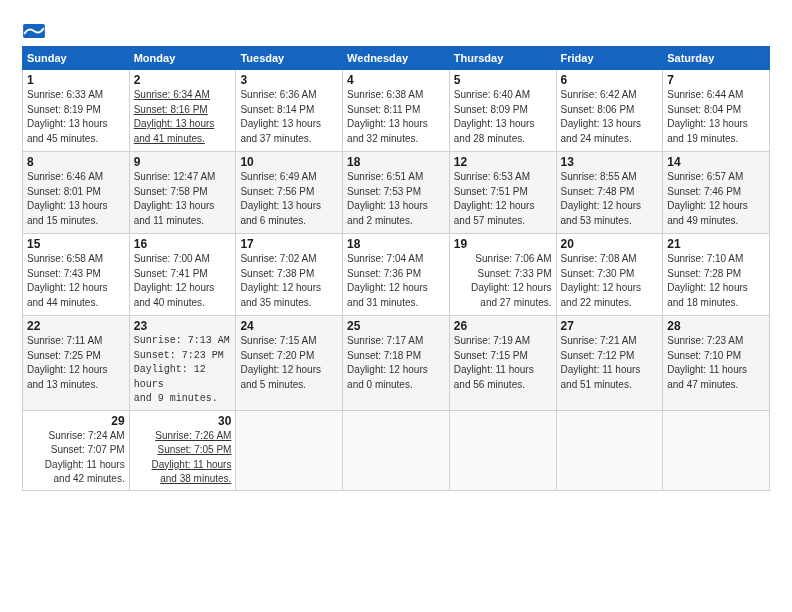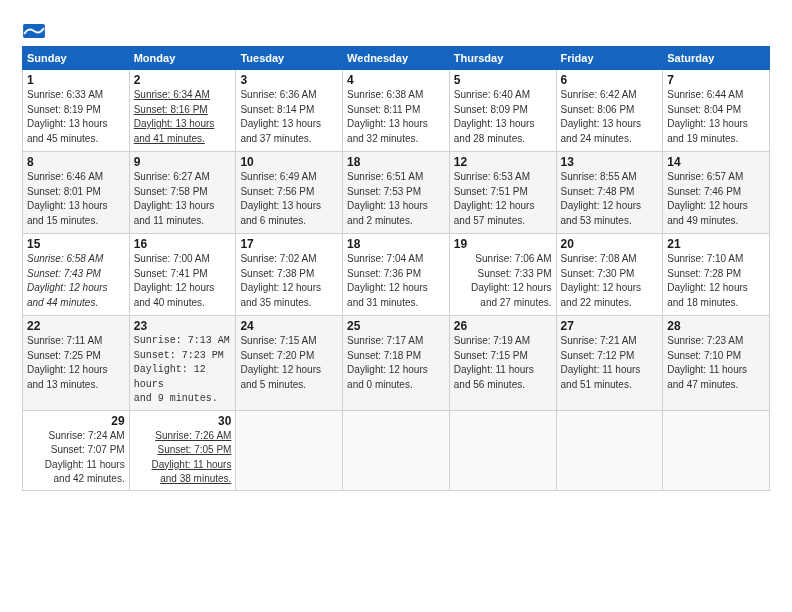--- a/index.html
+++ b/index.html
@@ -186,21 +186,21 @@
         <tr>
           <td>
             <span class="day-num">8</span>
             <div class="day-info" style="white-space: pre-line;">Sunrise: 6:46 AM
 Sunset: 8:01 PM
 Daylight: 13 hours
 and 15 minutes.</div>
           </td>
           <td>
             <span class="day-num">9</span>
-            <div class="day-info" style="white-space: pre-line;">Sunrise: 6:27 AM
+            <div class="day-info" style="white-space: pre-line;">Sunrise: 12:47 AM
 Sunset: 7:58 PM
 Daylight: 13 hours
 and 11 minutes.</div>
           </td>
           <td>
             <span class="day-num">10</span>
             <div class="day-info" style="white-space: pre-line;">Sunrise: 6:49 AM
 Sunset: 7:56 PM
 Daylight: 13 hours
 and 6 minutes.</div>
@@ -230,21 +230,21 @@
             <span class="day-num">14</span>
             <div class="day-info" style="white-space: pre-line;">Sunrise: 6:57 AM
 Sunset: 7:46 PM
 Daylight: 12 hours
 and 49 minutes.</div>
           </td>
         </tr>
         <tr>
           <td>
             <span class="day-num">15</span>
-            <div class="day-info" style="white-space: pre-line; font-style: italic;">Sunrise: 6:58 AM
+            <div class="day-info" style="white-space: pre-line;">Sunrise: 6:58 AM
 Sunset: 7:43 PM
 Daylight: 12 hours
 and 44 minutes.</div>
           </td>
           <td>
             <span class="day-num">16</span>
             <div class="day-info" style="white-space: pre-line;">Sunrise: 7:00 AM
 Sunset: 7:41 PM
 Daylight: 12 hours
 and 40 minutes.</div>

